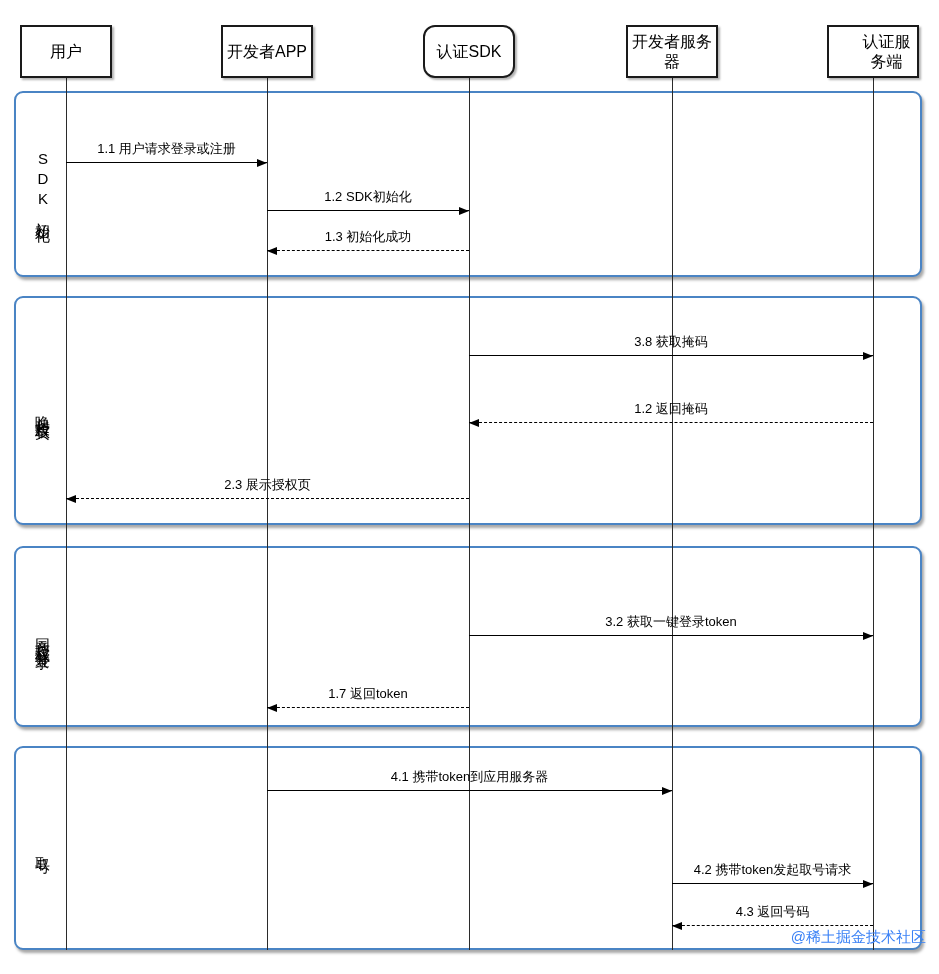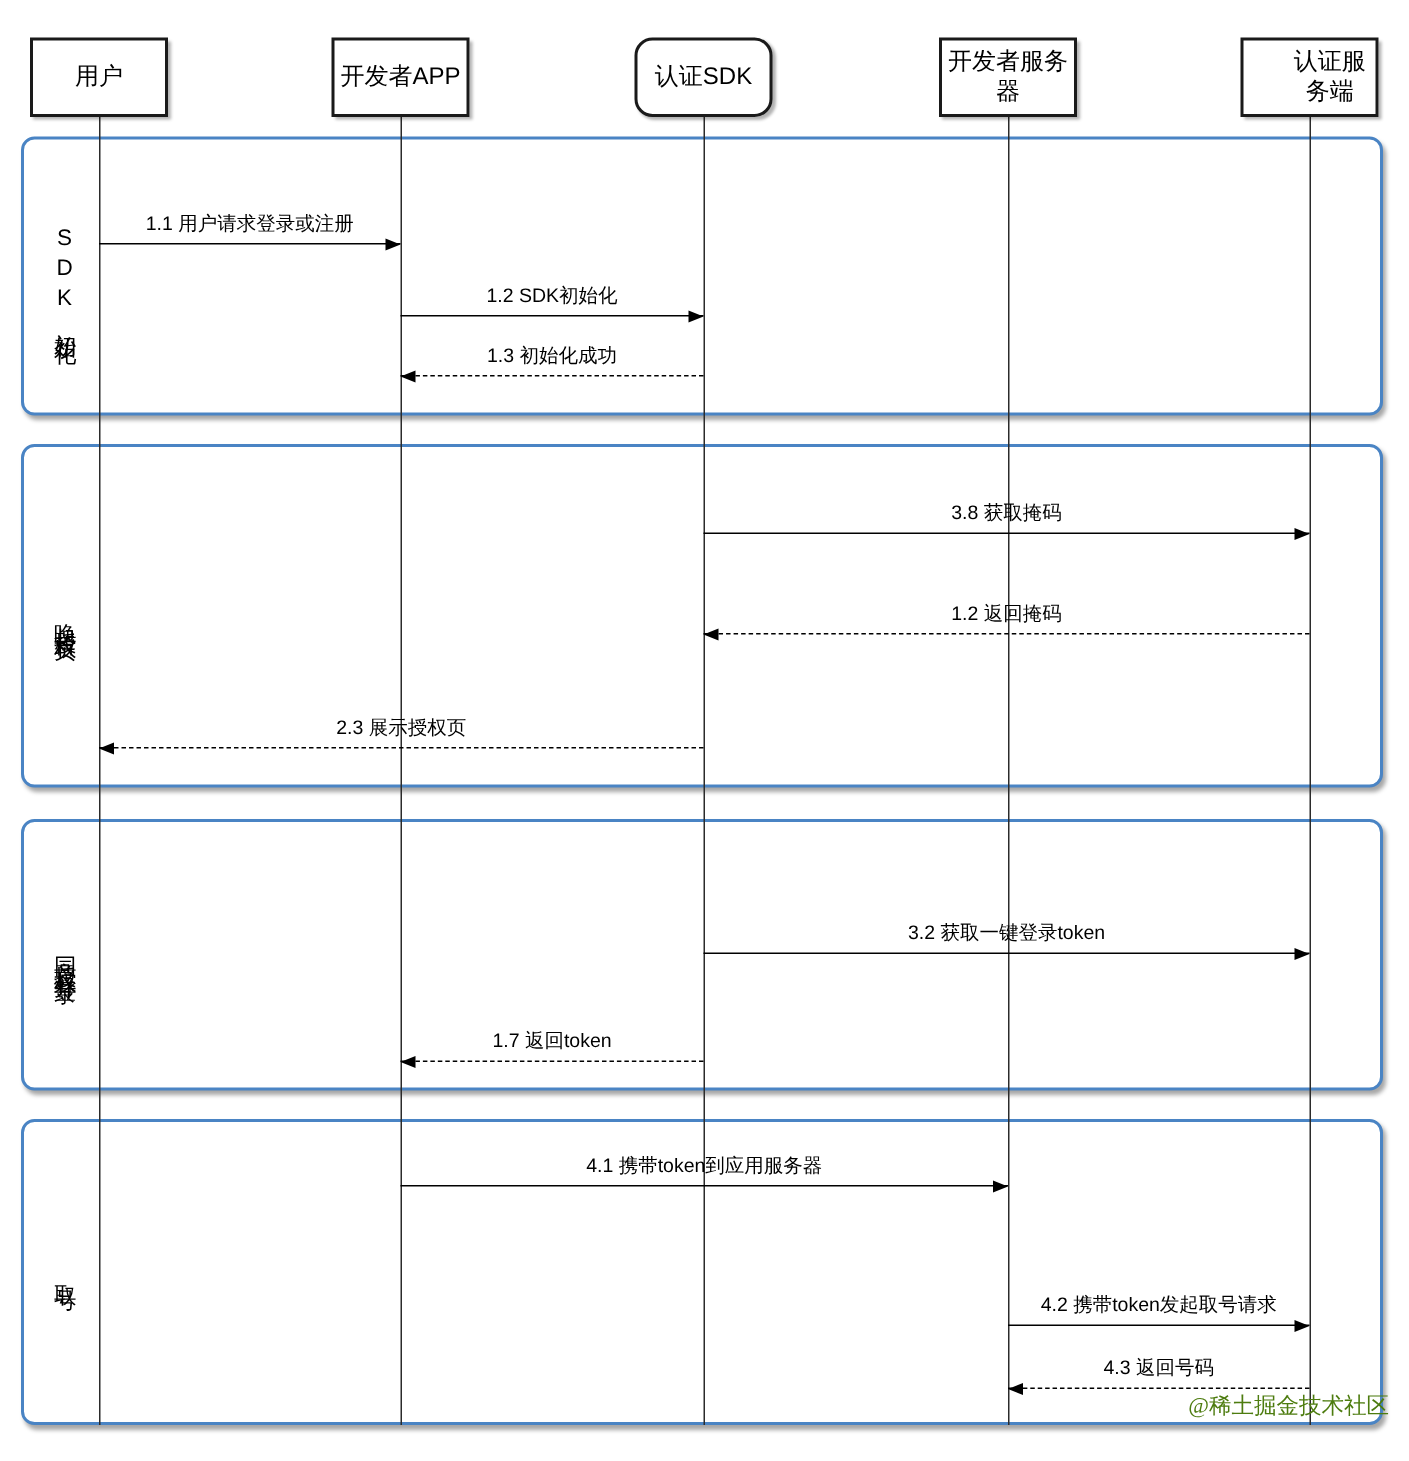--- a/index.html
+++ b/index.html
@@ -85,23 +85,22 @@
     border-top: 4px solid transparent;
     border-bottom: 4px solid transparent;
   }
   .ah.right { right: 0; border-left: 10px solid #000; }
   .ah.left  { left: 0;  border-right: 10px solid #000; }
   .watermark {
     position: absolute;
     right: 13px;
     top: 928px;
     font-size: 15px;
-    color: #4d7c0f;
+    color: #3b82f6;
     z-index: 5;
-    font-family: Liberation Serif, serif;
   }
 </style>
 </head>
 <body>
 
 <div id="stage">
 
   <div class="frame" style="top:91px;height:186px;"></div>
   <div class="frame" style="top:296px;height:229px;"></div>
   <div class="frame" style="top:546px;height:181px;"></div>

